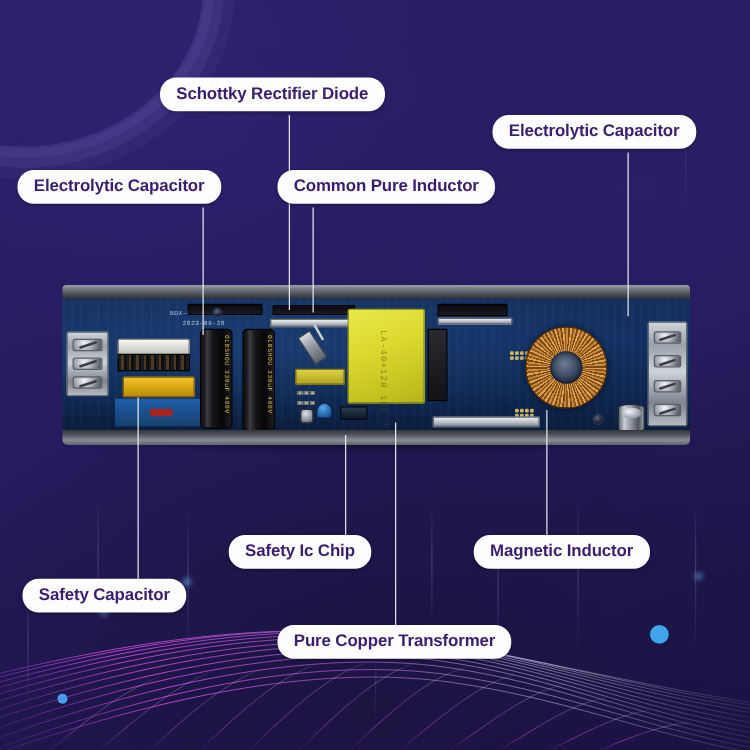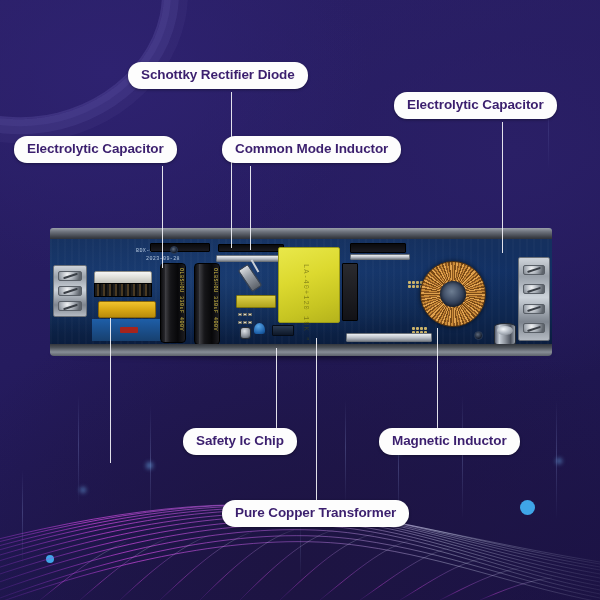--- a/index.html
+++ b/index.html
@@ -384,24 +384,25 @@
   <div class="leader" style="left:502px; top:122px; height:131px;"></div>
   <div class="leader" style="left:110px; top:318px; height:145px;"></div>
   <div class="leader" style="left:276px; top:348px; height:80px;"></div>
   <div class="leader" style="left:316px; top:338px; height:162px;"></div>
   <div class="leader" style="left:437px; top:328px; height:100px;"></div>
 
   <div class="label" style="left:128px; top:62px;">Schottky Rectifier Diode</div>
 
   <div class="label" style="left:14px; top:136px;">Electrolytic Capacitor</div>
 
-  <div class="label" style="left:222px; top:136px;">Common Mode Inductor</div>
+  <div class="label" style="left:222px; top:136px;">Common Pure Inductor</div>
 
   <div class="label" style="left:394px; top:92px;">Electrolytic Capacitor</div>
 
+  <div class="label" style="left:18px; top:463px;">Safety Capacitor</div>
 
   <div class="label" style="left:183px; top:428px;">Safety Ic Chip</div>
 
   <div class="label" style="left:379px; top:428px;">Magnetic Inductor</div>
 
   <div class="label" style="left:222px; top:500px;">Pure Copper Transformer</div>
 
 </div>
 
 </body></html>

